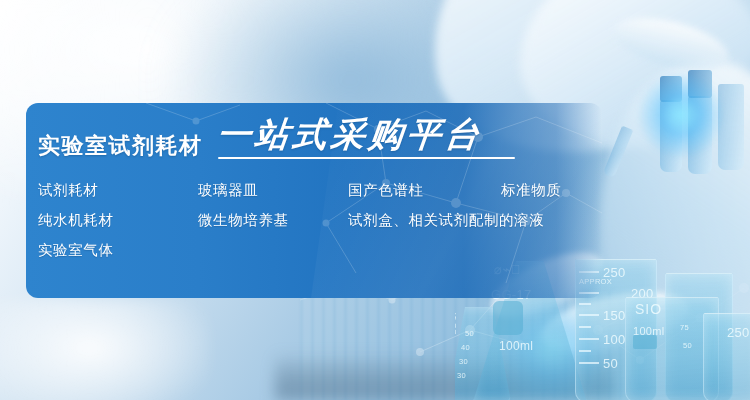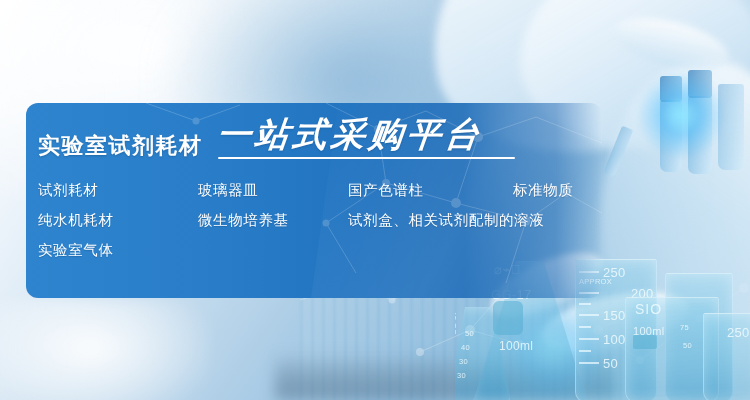--- a/index.html
+++ b/index.html
@@ -263,21 +263,21 @@
     font-size: 14.5px;
     font-weight: normal;
     letter-spacing: 0.6px;
     white-space: nowrap;
     text-shadow: 0 1px 1px rgba(10,60,110,0.30);
     font-family: Liberation Mono, monospace;
   }
   .c1 { left: 0px; }
   .c2 { left: 160px; }
   .c3 { left: 310px; }
-  .c4 { left: 475px; }
+  .c4 { left: 463px; }
 </style>
 </head>
 <body>
 
 <div class="banner">
 
   <div class="bg-base"></div>
   <div class="bg-sky-glow"></div>
   <div class="bg-blue-cloud"></div>
 

